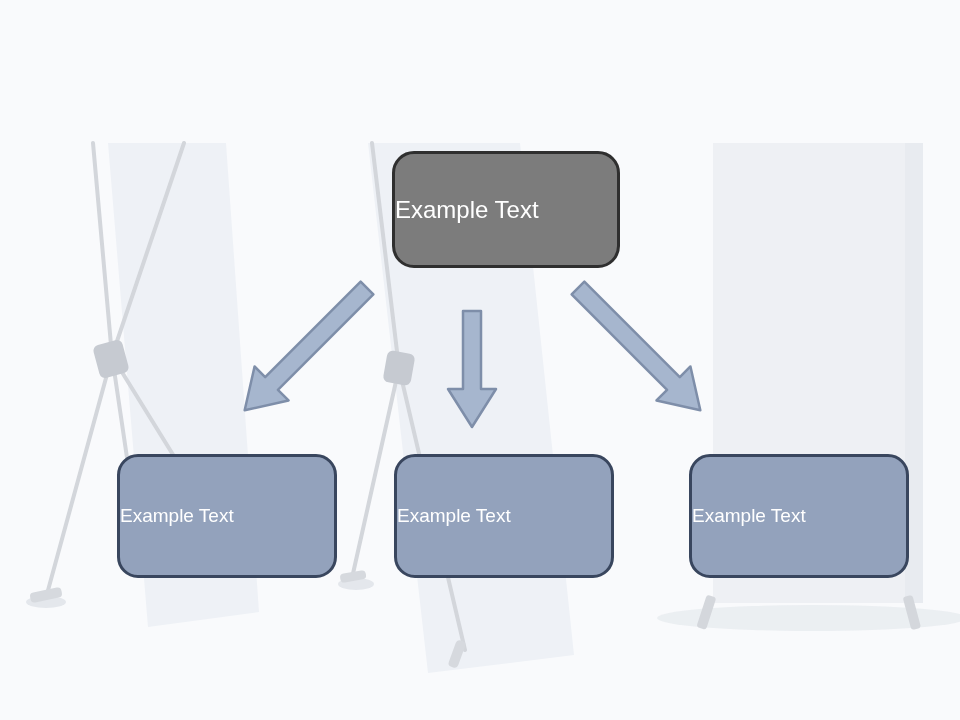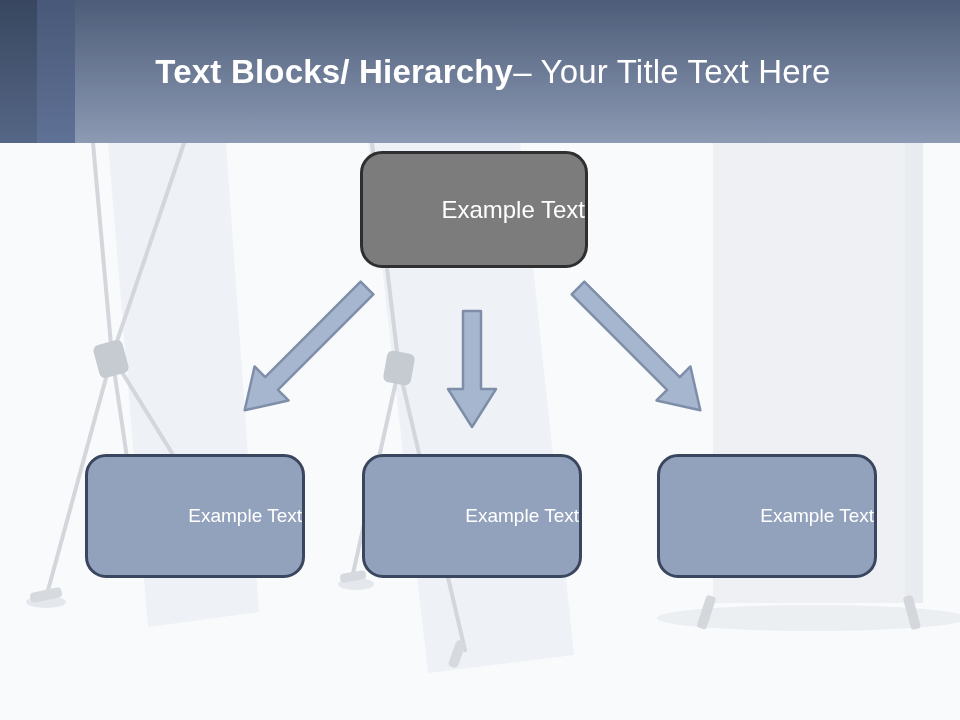--- a/index.html
+++ b/index.html
@@ -44,25 +44,26 @@
     font-size: 33px;
     letter-spacing: 0.2px;
     white-space: nowrap;
   }
   .header .title .t-bold { font-weight: 700; }
   .header .title .t-reg  { font-weight: 400; }
 
   
   .box {
     position: absolute;
-    display: flex; align-items: center; justify-content: flex-end;
+    display: flex; align-items: center; justify-content: flex-start;
     box-sizing: border-box;
     color: #ffffff;
     text-align: center;
     z-index: 2;
+    margin-left: 32px;
   }
   .root-box {
     left: 360px; top: 151px; width: 228px; height: 117px;
     background: #7c7c7c;
     border: 3px solid #2f2f2f;
     border-radius: 22px;
     font-size: 24px;
   }
   .child-box {
     top: 454px; width: 220px; height: 124px;
@@ -116,28 +117,20 @@
 
     <g>
       <rect x="713" y="143" width="210" height="460" fill="#eef0f4"></rect>
       <rect x="905" y="143" width="18" height="460" fill="#e8ebf0"></rect>
       <ellipse cx="812" cy="618" rx="155" ry="13" fill="#e6e9ee" opacity="0.7"></ellipse>
       <rect x="706" y="596" width="10" height="34" rx="3" fill="#d4d7dc" transform="rotate(18 711 598)"></rect>
       <rect x="903" y="596" width="10" height="34" rx="3" fill="#d4d7dc" transform="rotate(-15 908 598)"></rect>
     </g>
   </svg>
 
-  <div class="header">
-    <div class="stripe1"></div>
-    <div class="stripe2"></div>
-    <div class="title">
-      <span class="t-bold">Text Blocks/ Hierarchy</span>
-      <span class="t-reg">– Your Title Text Here</span>
-    </div>
-  </div>
 
   <svg class="arrows" viewBox="0 0 960 720" xmlns="http://www.w3.org/2000/svg">
     <g fill="#a6b6ce" stroke="#7e8ea9" stroke-width="2.5" stroke-linejoin="round">
       <polygon transform="translate(367,288) rotate(45)" points="-9,0 9,0 9,135 24,135 0,173 -24,135 -9,135"></polygon>
       <polygon transform="translate(472,311)" points="-9,0 9,0 9,78 24,78 0,116 -24,78 -9,78"></polygon>
       <polygon transform="translate(578,288) rotate(-45)" points="-9,0 9,0 9,135 24,135 0,173 -24,135 -9,135"></polygon>
     </g>
   </svg>
 
   <div class="box root-box">

